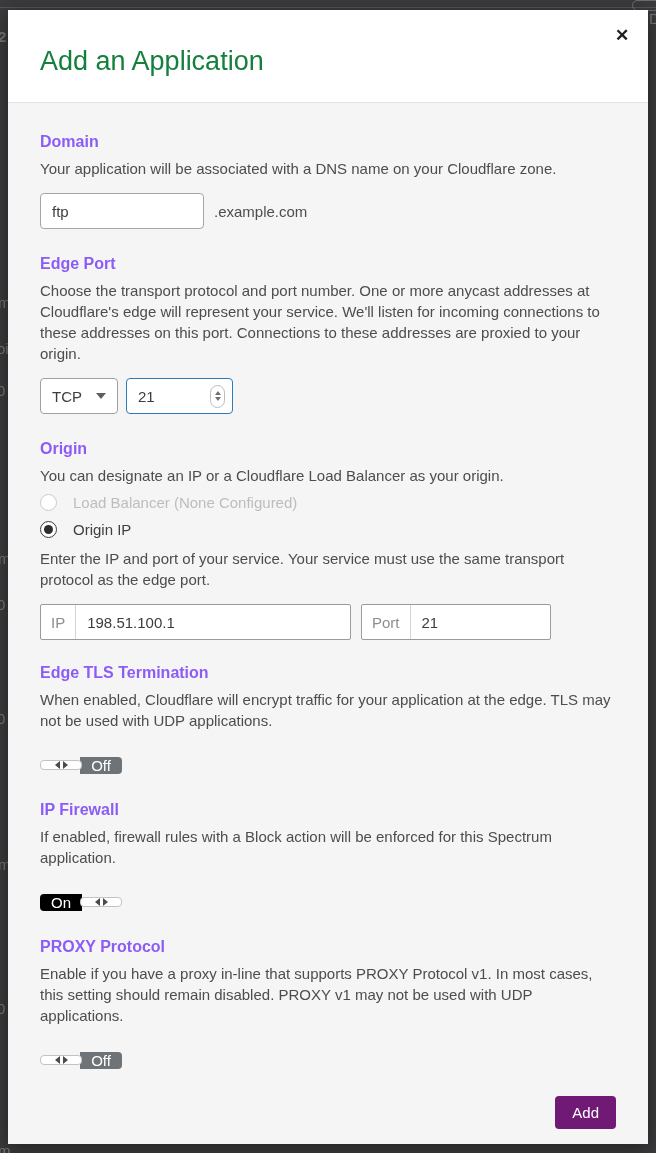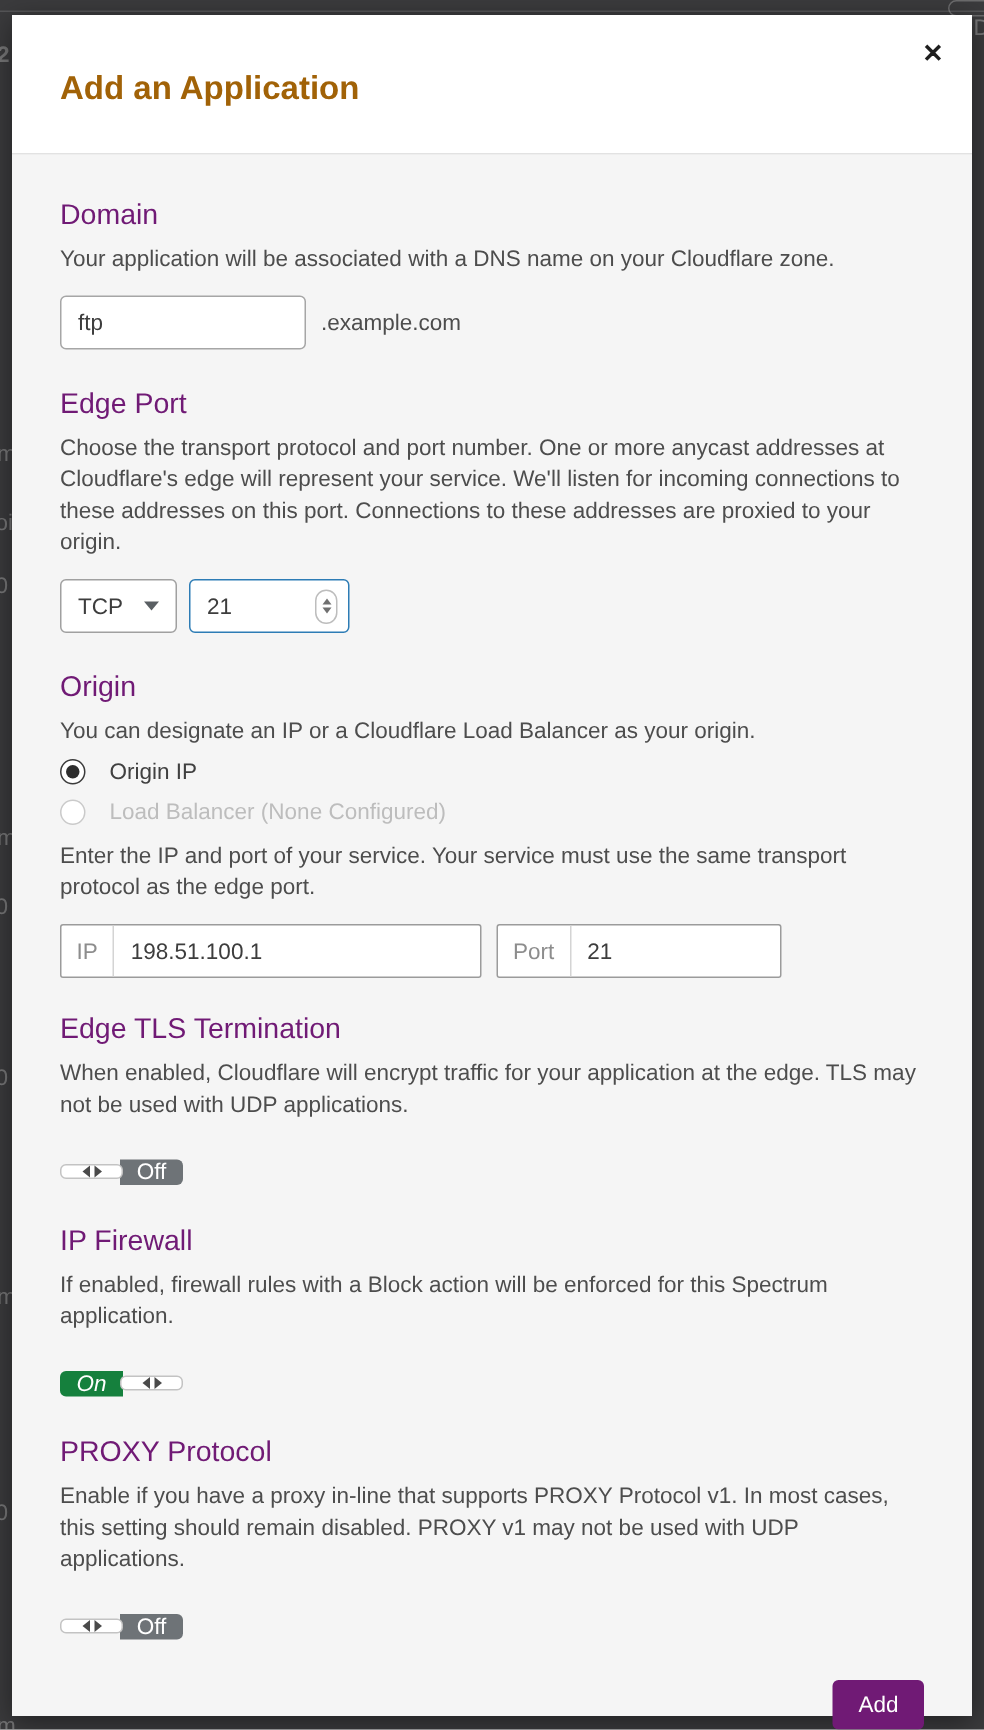--- a/index.html
+++ b/index.html
@@ -20,29 +20,29 @@
                    border:1px solid rgba(255,255,255,.25); border-radius:6px; }
   
   .modal {
     position:absolute; left:8px; top:10px; width:640px; height:1134px;
     background:#f5f5f5; box-shadow:0 4px 18px rgba(0,0,0,.45);
   }
   .modal-header {
     position:relative; background:#ffffff; height:93px;
     border-bottom:1px solid #e2e2e2; padding:36px 32px 0 32px;
   }
-  .modal-title { font-size:22px; font-weight:700; color:#a16207; }
+  .modal-title { font-size:27px; font-weight:400; color:#15803d; }
   .close-btn {
     position:absolute; top:14px; right:14px; width:24px; height:24px;
     background:none; border:none; cursor:pointer;
     font-size:17px; font-weight:700; color:#1f1f1f; line-height:24px;
   }
   .modal-body { padding:30px 32px 0 32px; }
 
-  h3.field-label { font-size:19px; font-weight:400; color:#701a75; margin:0 0 7px 0; }
+  h3.field-label { font-size:16px; font-weight:700; color:#8b5cf6; margin:0 0 7px 0; }
   p.field-desc   { font-size:15px; line-height:21px; color:#4d4d4d; margin:0 0 14px 0; max-width:578px; }
   .section { margin-bottom:26px; }
 
   .row { display:flex; align-items:center; }
 
   
   .text-input {
     height:36px; border:1px solid #a6a6a6; border-radius:4px; background:#fff;
     font-family:inherit; font-size:15px; color:#3d3d3d; padding:0 11px; outline:none;
   }
@@ -89,37 +89,37 @@
     display:flex; align-items:stretch; height:36px; background:#fff;
     border:1px solid #9b9b9b; border-radius:2px;
   }
   .input-group .prefix {
     display:flex; align-items:center; padding:0 10px; font-size:15px; color:#8d8d8d;
     border-right:1px solid #d4d4d4;
   }
   .input-group input {
     border:none; outline:none; font-family:inherit; font-size:15px; color:#3d3d3d; padding:0 11px; background:transparent;
   }
-  .ip-group { width:281px; margin-right:10px; }
+  .ip-group { width:311px; margin-right:10px; }
   .ip-group input { width:100%; }
   .port-group { width:190px; }
   .port-group input { width:100%; }
 
   
   .toggle { display:flex; width:84px; height:36px; border-radius:4px; cursor:pointer;align-items:center; }
   .toggle .handle {
     width:42px; background:#fff; border:1px solid #c3c3c3; border-radius:4px;
     display:flex; align-items:center; justify-content:center; gap:3px; z-index:1;
   }
   .toggle .state {
     width:42px; display:flex; align-items:center; justify-content:center;
     color:#fff; font-size:15px;
   }
   .toggle.off .state { background:#6e7377; border-radius:0 4px 4px 0; margin-left:-2px; }
-  .toggle.on  .state { background:#15803d; border-radius:4px 0 0 4px; margin-right:-2px;font-style:italic; }
+  .toggle.on  .state { background:#000000; border-radius:4px 0 0 4px; margin-right:-2px; }
   .arr-l { width:0; height:0; border-top:4px solid transparent; border-bottom:4px solid transparent; border-right:5px solid #4a4a4a; }
   .arr-r { width:0; height:0; border-top:4px solid transparent; border-bottom:4px solid transparent; border-left:5px solid #4a4a4a; }
 
   .toggle-section { margin-bottom:18px; }
   .toggle-gap { margin-top:16px; }
 
   
   .footer-row { display:flex; justify-content:flex-end; margin:8px 0 0 0; }
   .add-btn {
     background:#701a75; color:#fff; border:none; border-radius:4px;
@@ -177,28 +177,28 @@
           </span>
         </div>
       </div>
     </div>
 
     <div class="section" style="margin-bottom:24px;">
       <h3 class="field-label">Origin</h3>
       <p class="field-desc" style="margin-bottom:8px;">You can designate an IP or a Cloudflare Load Balancer as your origin.</p>
 
       <div class="radio-row">
+        <span class="radio-circle disabled"></span>
+        <span class="radio-label disabled">Load Balancer (None Configured)</span>
+      </div>
+      <div class="radio-row">
         <span class="radio-circle">
             <span class="radio-dot"></span>
           </span>
         <span class="radio-label">Origin IP</span>
-      </div>
-      <div class="radio-row">
-        <span class="radio-circle disabled"></span>
-        <span class="radio-label disabled">Load Balancer (None Configured)</span>
       </div>
 
       <p class="field-desc" style="margin:10px 0 14px 0;">Enter the IP and port of your service. Your service must use the same transport protocol as the edge port.</p>
 
       <div class="row">
         <div class="input-group ip-group">
           <span class="prefix">IP</span>
           <input type="text" value="198.51.100.1" style="">
         </div>
         <div class="input-group port-group">

